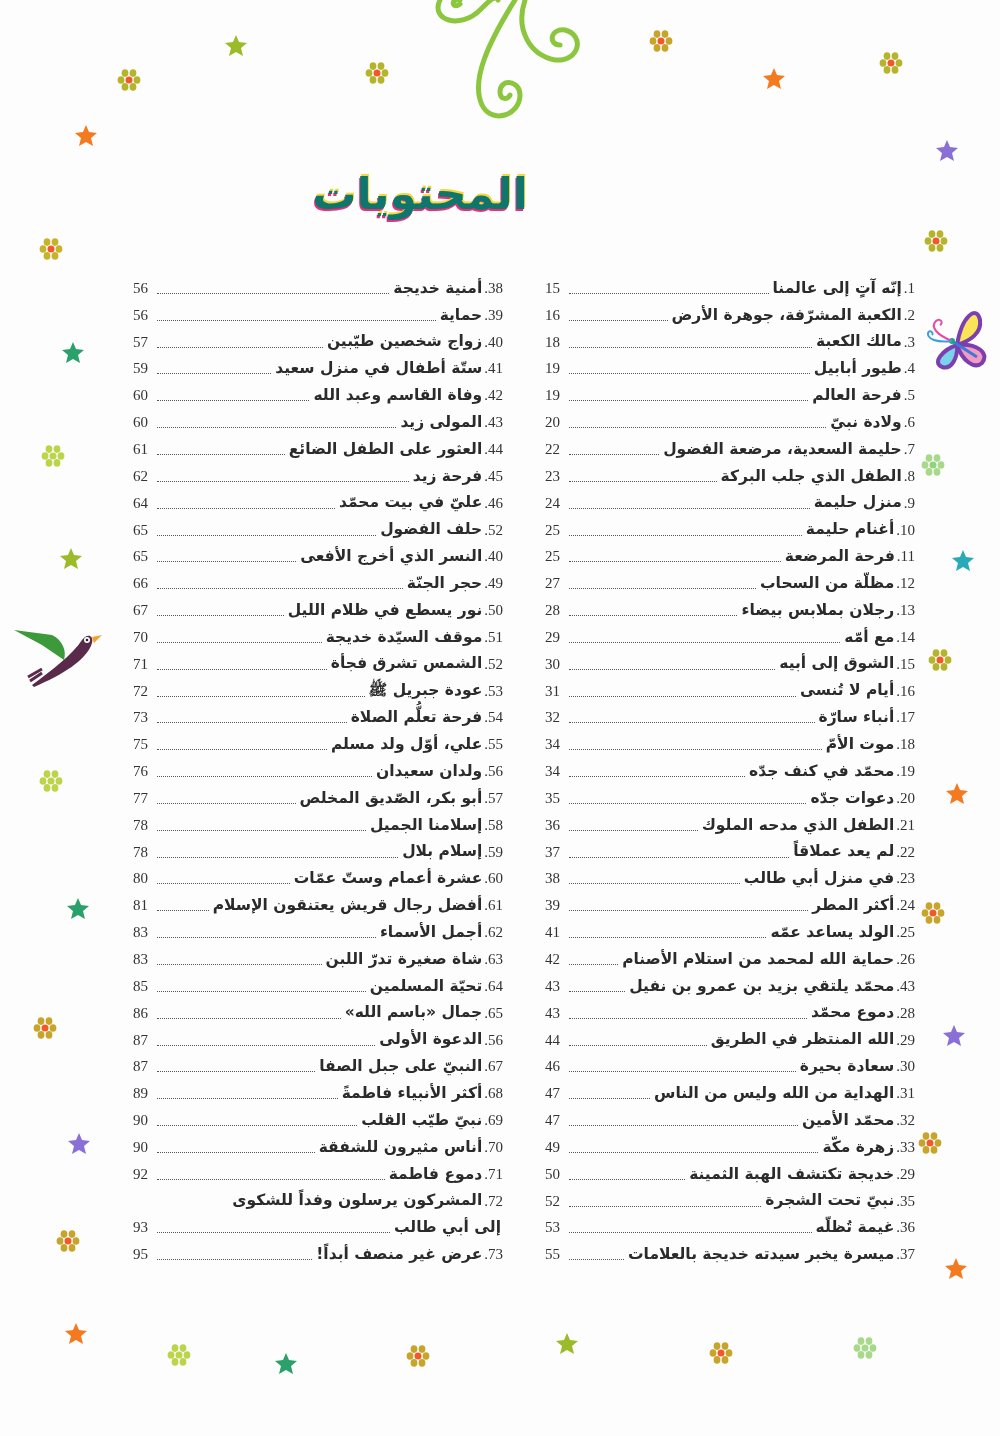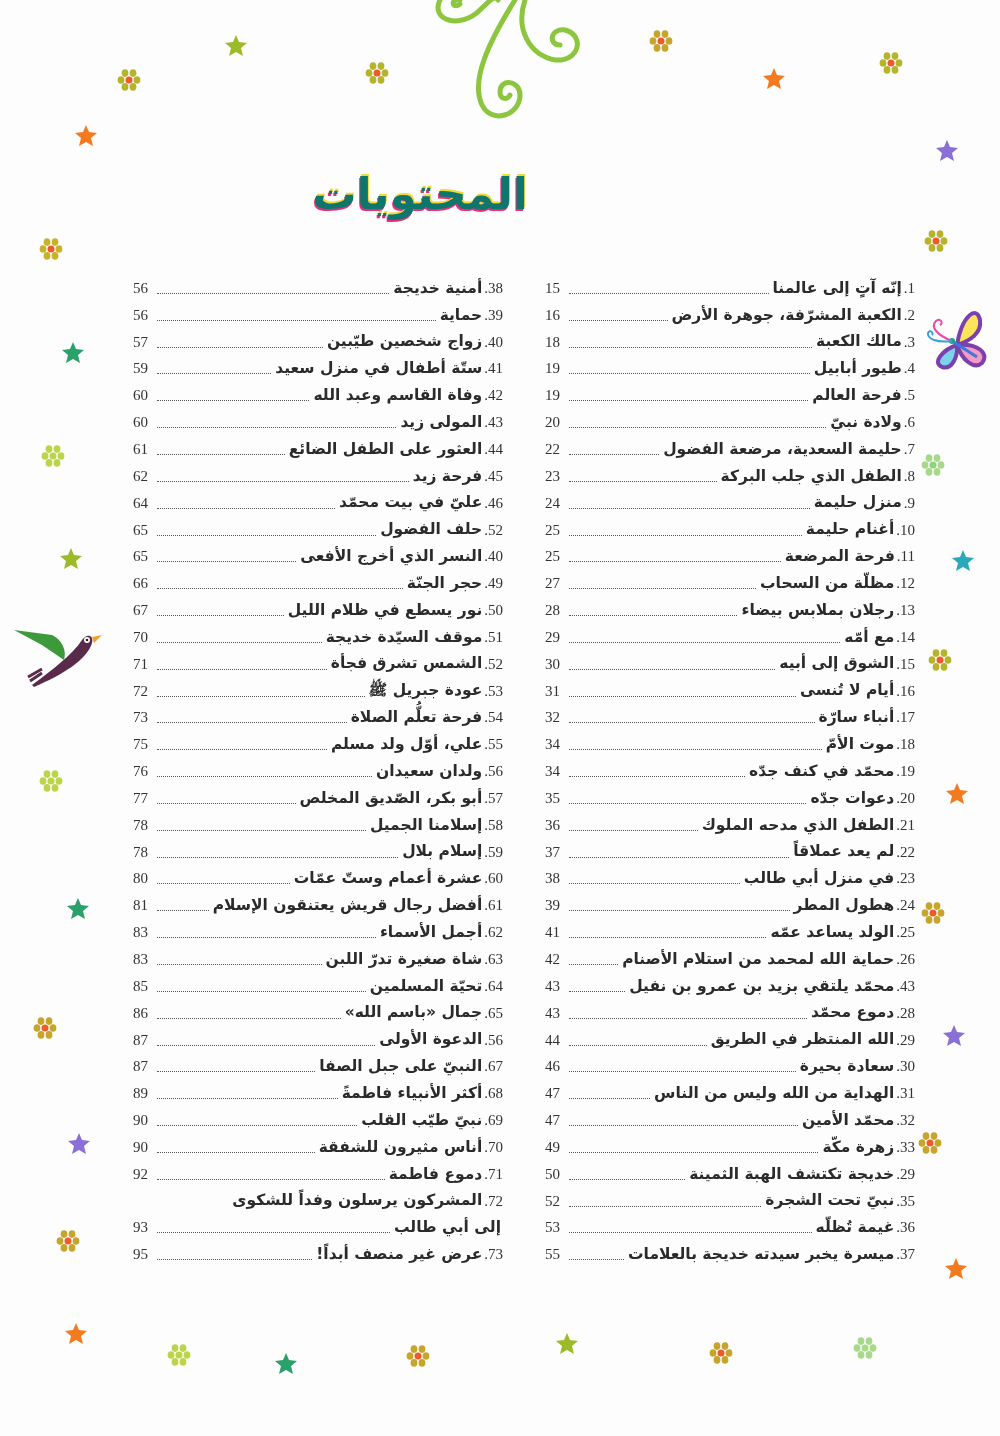--- a/index.html
+++ b/index.html
@@ -183,21 +183,21 @@
         <span class="pg">37</span>
       </div>
       <div class="entry">
         <span class="num">23.</span>
         <span class="ttl">في منزل أبي طالب</span>
         <span class="dots"></span>
         <span class="pg">38</span>
       </div>
       <div class="entry">
         <span class="num">24.</span>
-        <span class="ttl">هطول المطر</span>
+        <span class="ttl">أكثر المطر</span>
         <span class="dots"></span>
         <span class="pg">39</span>
       </div>
       <div class="entry">
         <span class="num">25.</span>
         <span class="ttl">الولد يساعد عمّه</span>
         <span class="dots"></span>
         <span class="pg">41</span>
       </div>
       <div class="entry">

